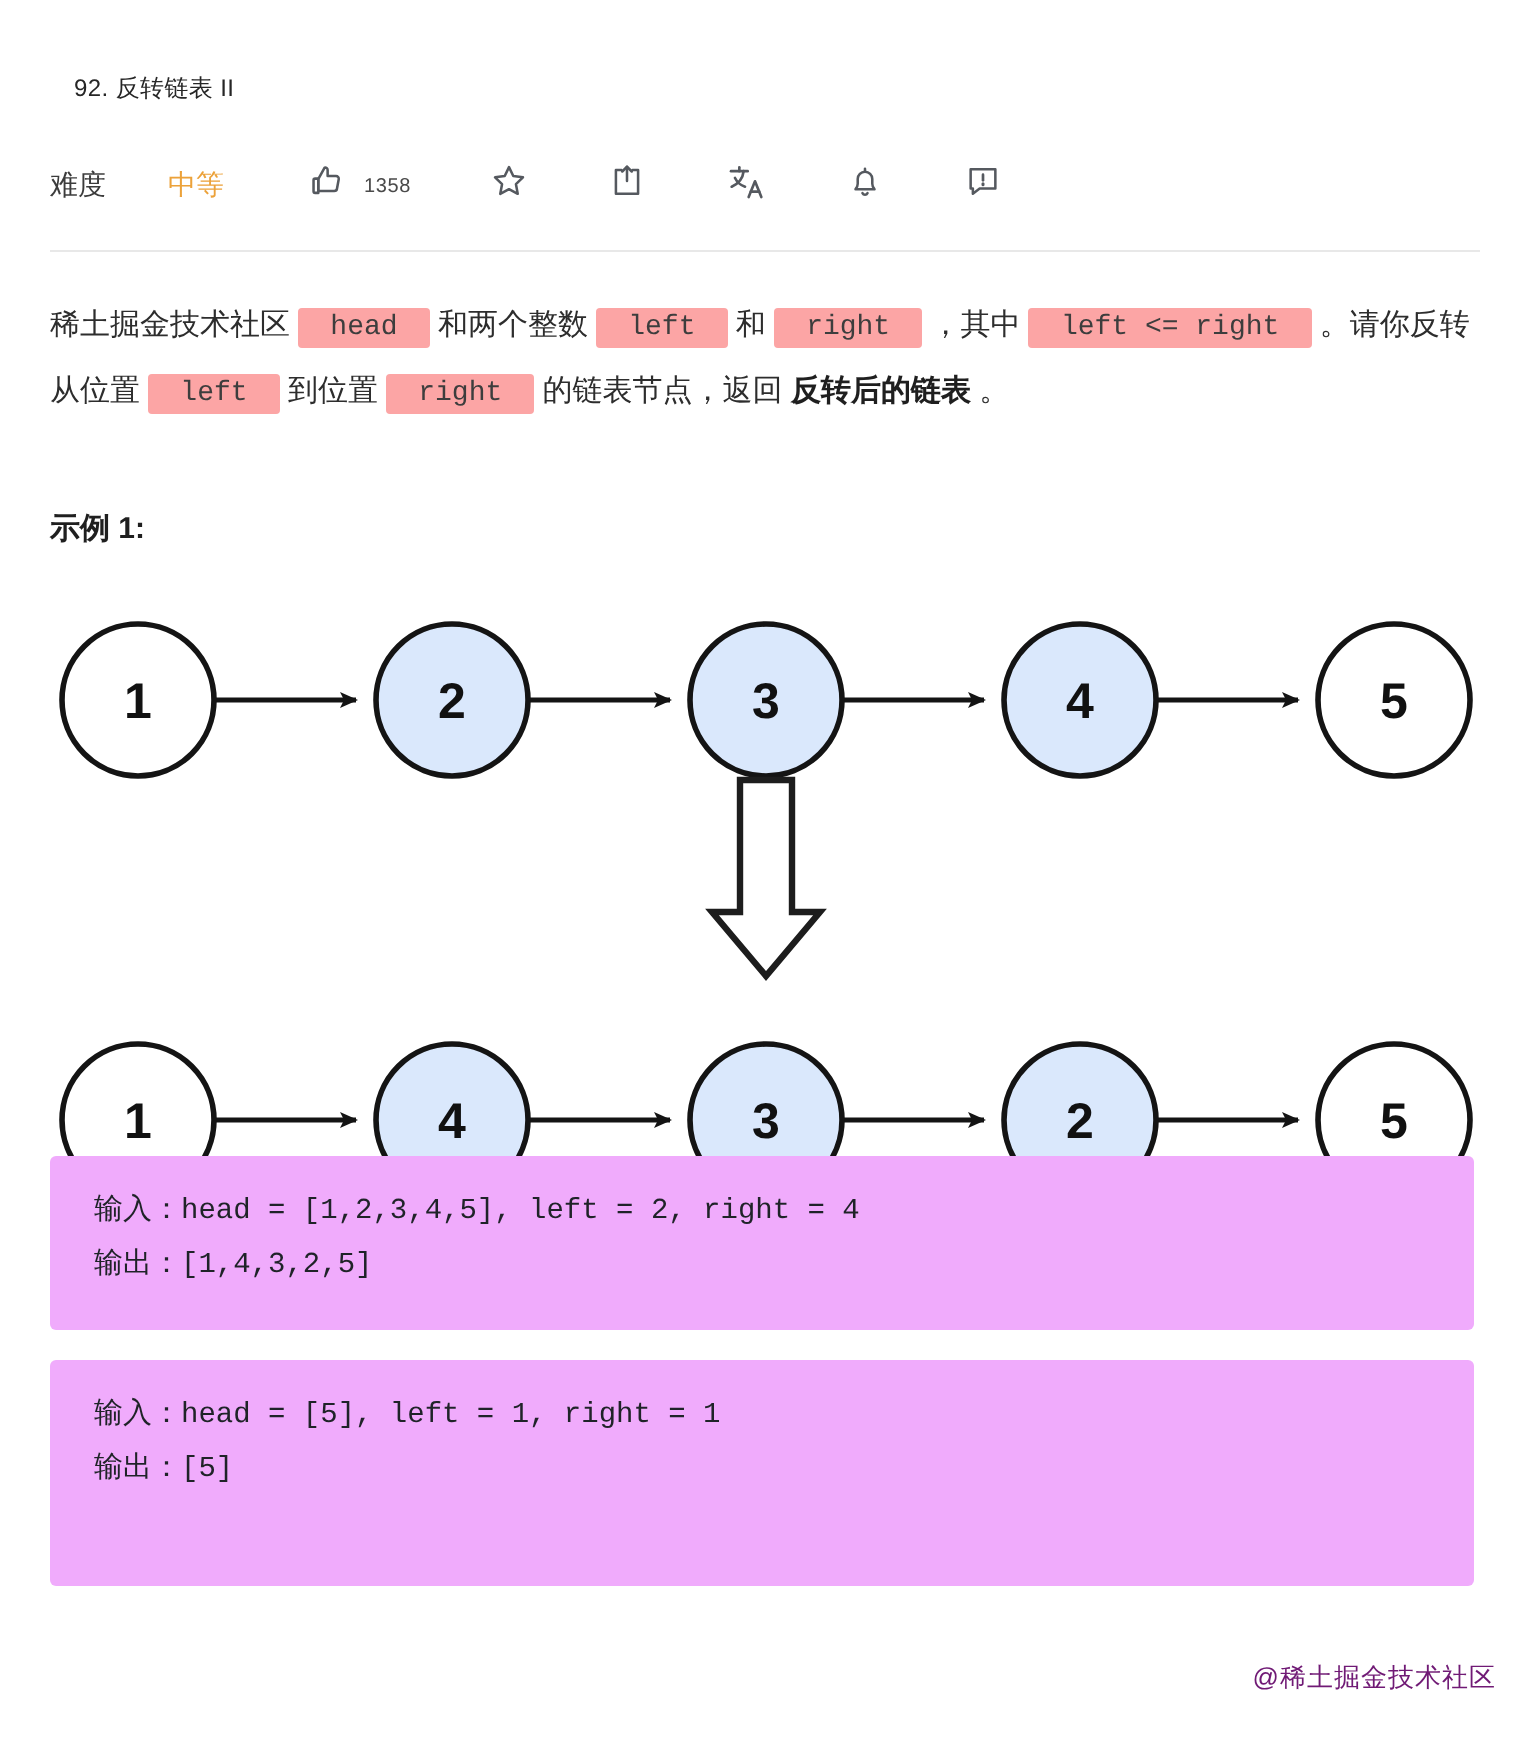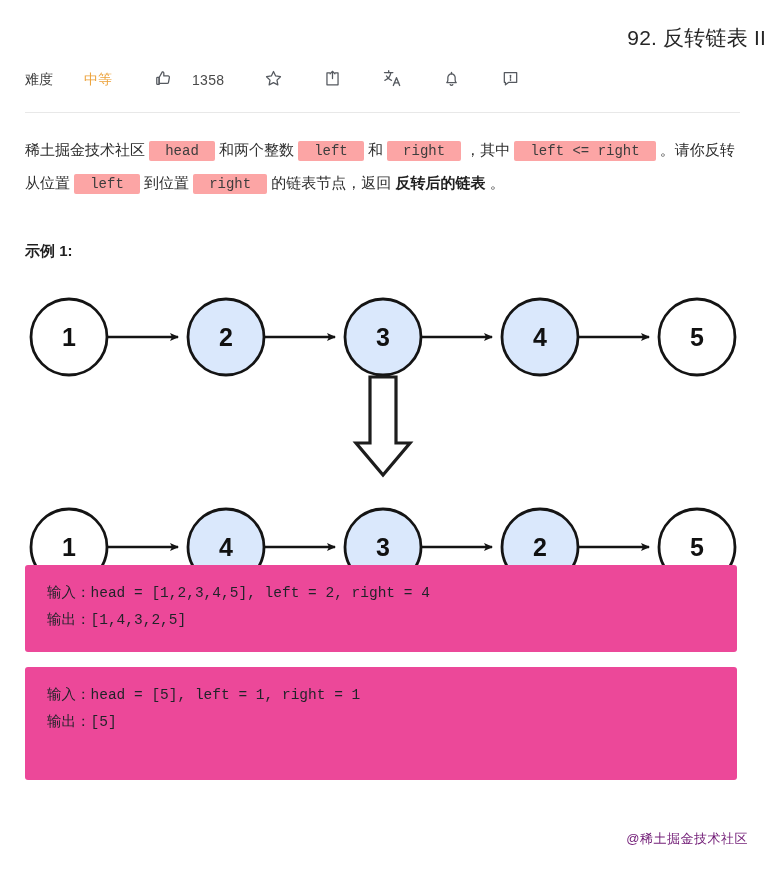--- a/index.html
+++ b/index.html
@@ -14,27 +14,26 @@
     color: #2b2b2b;
     overflow: hidden;
     position: relative;
   }
 
   
   .page {
     padding: 0;
   }
   .title {
-    font-size: 21px;
+    font-size: 12px;
     font-weight: 400;
     color: #262626;
-    margin: 0;
+    margin: 12px;
     padding: 24px 0 0 25px;
     letter-spacing: 0.2px;
-    text-align: right;
   }
   .meta-row {
     display: flex;
     align-items: center;
     padding: 14px 0 0 25px;
     height: 28px;
   }
   .meta-label {
     font-size: 14px;
     color: #3c3c3c;
@@ -48,23 +47,23 @@
   .meta-item {
     display: flex;
     align-items: center;
     margin-right: 40px;
     color: #555a60;
   }
   .meta-item .icon-svg {
     display: block;
   }
   .meta-count {
-    font-size: 14px;
+    font-size: 10px;
     color: #4a4a4a;
-    margin-left: 19px;
+    margin-left: 9px;
     letter-spacing: 0.3px;
   }
   .divider {
     height: 1px;
     background: #e8e8e8;
     margin: 18px 26px 0 25px;
   }
 
   
   .description {
@@ -101,21 +100,21 @@
   .diagram {
     position: relative;
     margin-top: 14px;
     height: 290px;
   }
   .diagram svg { display: block; }
 
   
   .code-block {
     margin: 0 29px 0 25px;
-    background: #ec4899;
+    background: #f0abfc;
     border-radius: 3px;
     padding: 15px 0 18px 22px;
     font-family: "Liberation Mono", "DejaVu Sans Mono", monospace;
     font-size: 14.5px;
     line-height: 27px;
     color: #1f2328;
   }
   #example1-code { margin-top: 0; }
   #example2-code { margin-top: 15px; padding-bottom: 44px; }
   .code-line { white-space: pre; }

